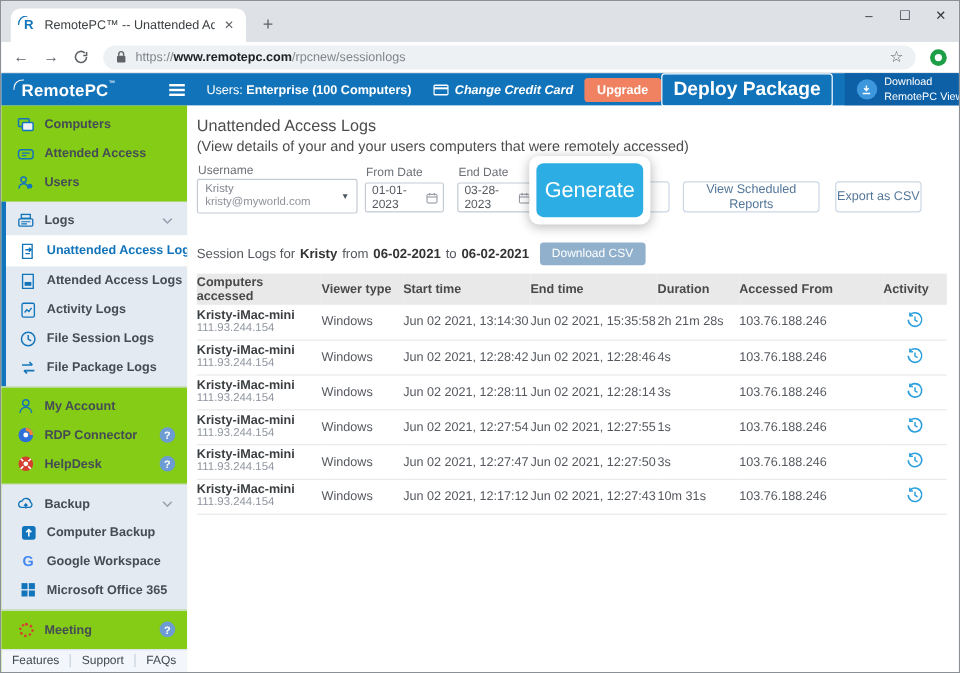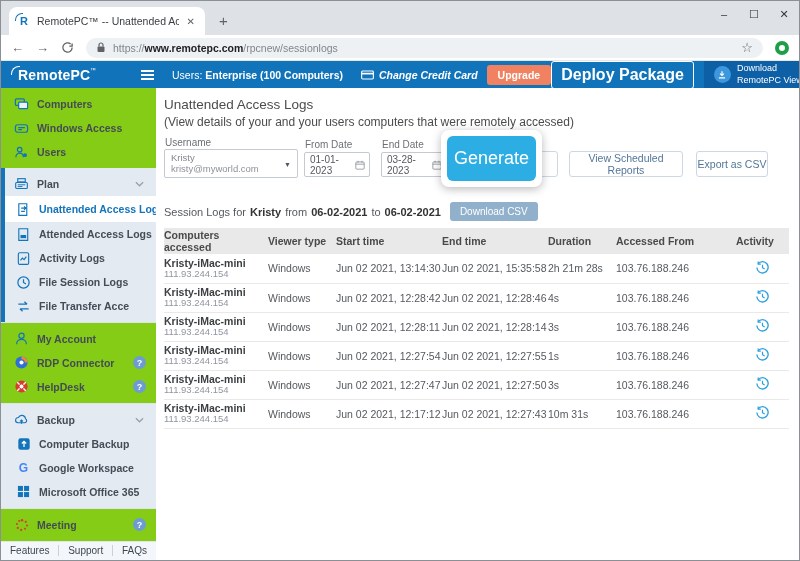--- a/index.html
+++ b/index.html
@@ -186,21 +186,21 @@
             </span>
           <span>Computers</span>
         </div>
         <div class="srow">
           <span class="sico">
               <svg width="15" height="15" viewBox="0 0 16 16">
                 <rect x="1.5" y="4" width="13" height="8" rx="2.5" stroke="#1274bb" stroke-width="1.3" fill="none"></rect>
                 <path d="M4.5 7h7M4.5 9.2h4" stroke="#1274bb" stroke-width="1.2"></path>
               </svg>
             </span>
-          <span>Windows Access</span>
+          <span>Attended Access</span>
         </div>
         <div class="srow">
           <span class="sico">
               <svg width="15" height="15" viewBox="0 0 16 16">
                 <circle cx="6" cy="5" r="2.4" stroke="#1274bb" stroke-width="1.3" fill="none"></circle>
                 <path d="M2 13c0-3 2-4.4 4-4.4s4 1.4 4 4.4" stroke="#1274bb" stroke-width="1.3" fill="none"></path>
                 <circle cx="11.7" cy="10.8" r="2.1" fill="#1274bb"></circle>
               </svg>
             </span>
           <span>Users</span>
@@ -209,21 +209,21 @@
 
       <div class="ssec shaded">
         <div class="srow">
           <span class="sico">
               <svg width="15" height="15" viewBox="0 0 16 16">
                 <rect x="4" y="1.8" width="8" height="3.4" stroke="#1274bb" stroke-width="1.2" fill="none"></rect>
                 <rect x="1.8" y="5.8" width="12.4" height="6.4" rx="1" stroke="#1274bb" stroke-width="1.2" fill="none"></rect>
                 <path d="M4 8.3h8M4 10.2h5" stroke="#1274bb" stroke-width="1"></path>
               </svg>
             </span>
-          <span>Plan</span>
+          <span>Logs</span>
           <span class="chev">
               <svg width="9" height="6" viewBox="0 0 10 6">
                 <path d="M1 1l4 4 4-4" stroke="#97a1b0" stroke-width="1.4" fill="none"></path>
               </svg>
             </span>
         </div>
         <div class="srow child active">
           <span class="sico">
               <svg width="15" height="15" viewBox="0 0 16 16">
                 <path d="M3 1.8h8.5v12.4H3z" stroke="#1274bb" stroke-width="1.2" fill="none"></path>
@@ -259,21 +259,21 @@
             </span>
           <span>File Session Logs</span>
         </div>
         <div class="srow child">
           <span class="sico">
               <svg width="15" height="15" viewBox="0 0 16 16">
                 <path d="M2.5 5.5h9M9 3l2.8 2.5" stroke="#1274bb" stroke-width="1.4" fill="none"></path>
                 <path d="M13.5 10.5h-9M7 13l-2.8-2.5" stroke="#1274bb" stroke-width="1.4" fill="none"></path>
               </svg>
             </span>
-          <span>File Transfer Acce</span>
+          <span>File Package Logs</span>
         </div>
       </div>
 
       <div class="sdivider"></div>
 
       <div class="ssec">
         <div class="srow">
           <span class="sico">
               <svg width="15" height="15" viewBox="0 0 16 16">
                 <circle cx="8" cy="5" r="2.8" stroke="#1274bb" stroke-width="1.3" fill="none"></circle>

